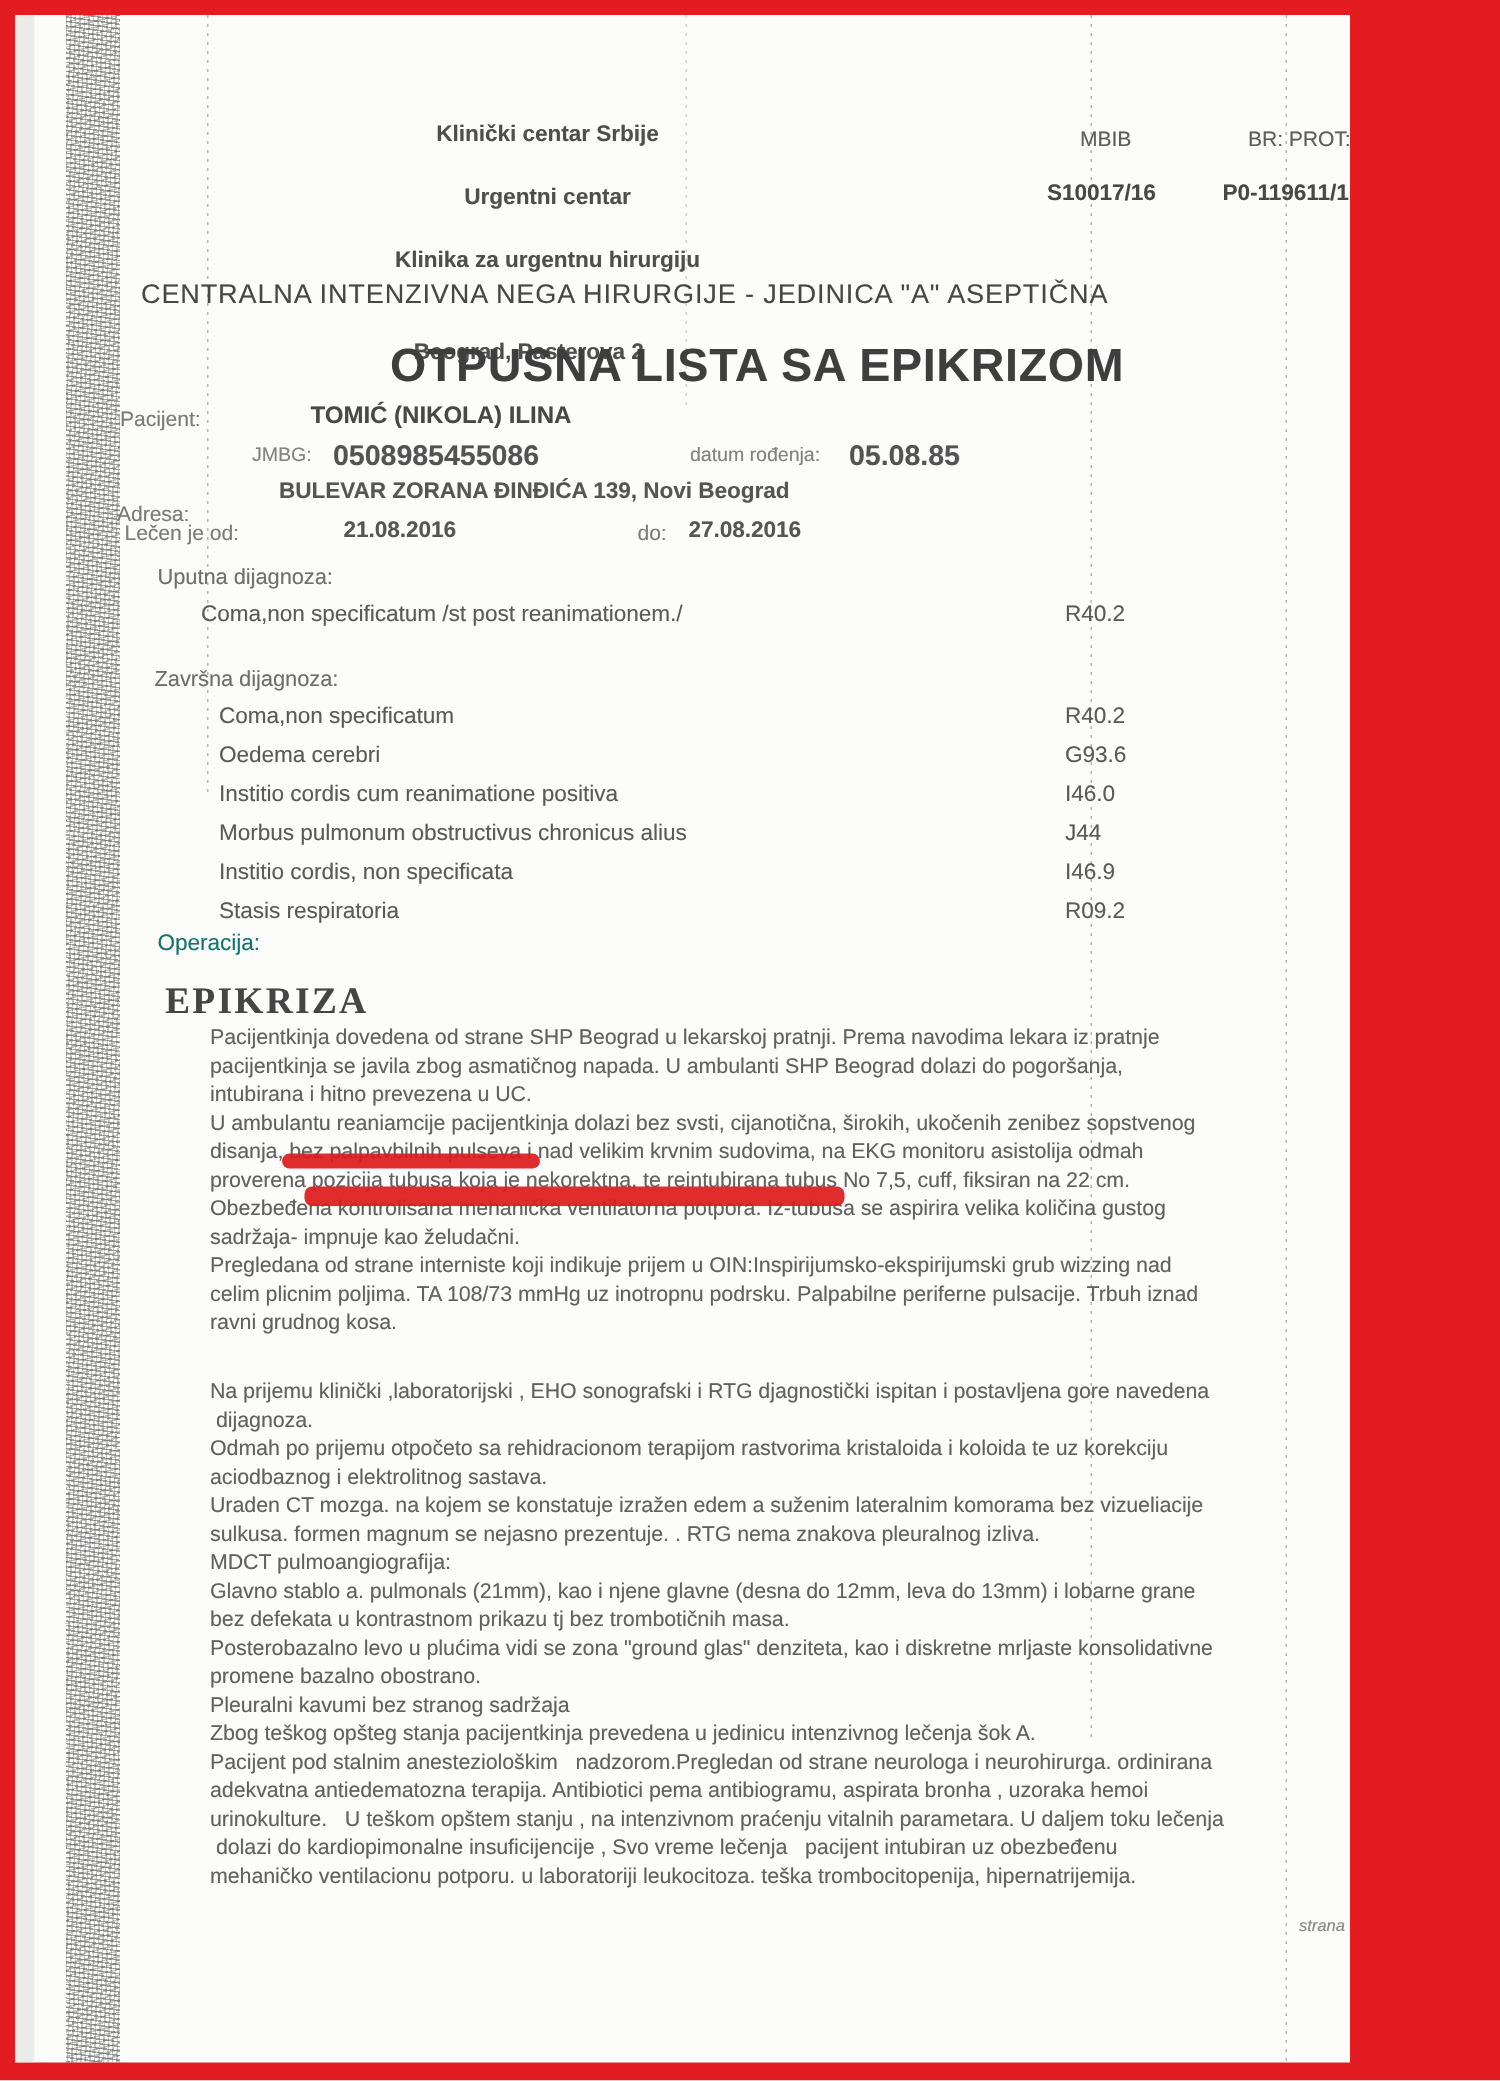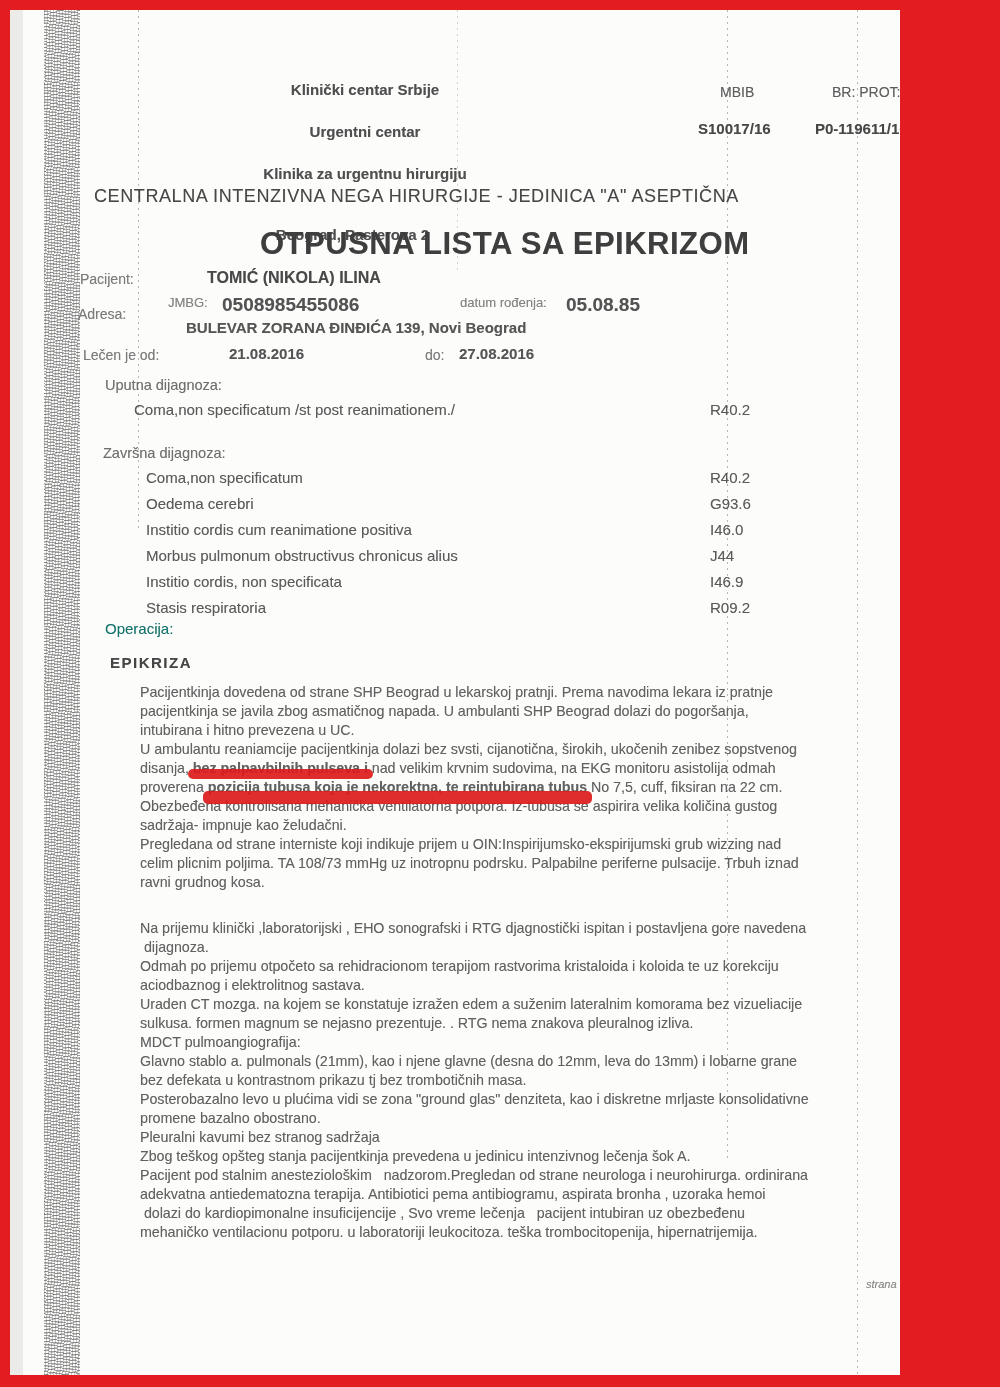--- a/index.html
+++ b/index.html
@@ -36,26 +36,26 @@
   
   .lab{font-size:14px;color:#7b7b7b;}
   .lab-sm{font-size:13px;color:#838383;}
   .pname{font-size:16px;font-weight:bold;color:#484848;}
   .pval{font-size:19px;font-weight:bold;color:#535353;}
   .paddr{font-size:15px;font-weight:bold;color:#555;}
   
   .sec-lab{font-size:14.5px;color:#6f6f6f;}
   .dg{font-size:15px;color:#5a5a5a;}
   .op-lab{font-size:15px;font-weight:normal;color:#0f766e;}
-  .ep-head{left:100px;top:644px;font-size:15px;font-weight:bold;color:#454545;letter-spacing:1.5px;}
+  .ep-head{left:100px;top:644px;font-size:25px;font-weight:bold;color:#454545;letter-spacing:1.5px;font-family:Liberation Serif, serif;}
   
   .ep-body{position:absolute;left:130px;top:673px;width:800px;font-size:14.2px;color:#616161;}
   .ep-line{white-space:pre;height:19px;line-height:19px;}
   .ep-gap{height:27px;}
-  .mk{position:relative;font-weight:bold;}
+  .mk{position:relative;}
   .mk::after{content:"";position:absolute;left:-5px;right:-5px;background:#dc1a1a;
              border-radius:5px;opacity:.92;z-index:2;}
   .mk1::after{bottom:-3px;height:10px;}
   .mk2::after{bottom:-9px;height:13px;}
   .footer{font-size:11px;font-style:italic;color:#8a8a8a;}
 </style>
 </head>
 <body>
 
 <div class="frame">
@@ -86,21 +86,21 @@
     <div class="abs title">OTPUSNA LISTA SA EPIKRIZOM</div>
 
     <div class="abs lab" style="left:70px;top:261px;">Pacijent:</div>
     <div class="abs pname" style="left:197px;top:259px;">TOMIĆ (NIKOLA) ILINA</div>
 
     <div class="abs lab-sm" style="left:158px;top:285px;">JMBG:</div>
     <div class="abs pval" style="left:212px;top:284px;">0508985455086</div>
     <div class="abs lab-sm" style="left:450px;top:285px;">datum rođenja:</div>
     <div class="abs pval" style="left:556px;top:284px;">05.08.85</div>
 
-    <div class="abs lab" style="left:68px;top:296px;">Adresa:</div>
+    <div class="abs lab" style="left:68px;top:324px;">Adresa:</div>
     <div class="abs paddr" style="left:176px;top:309px;">BULEVAR ZORANA ĐINĐIĆA 139, Novi Beograd</div>
 
     <div class="abs lab" style="left:73px;top:337px;">Lečen je od:</div>
     <div class="abs paddr" style="left:219px;top:335px;">21.08.2016</div>
     <div class="abs lab" style="left:415px;top:337px;">do:</div>
     <div class="abs paddr" style="left:449px;top:335px;">27.08.2016</div>
 
     <div class="abs sec-lab" style="left:95px;top:367px;">Uputna dijagnoza:</div>
     <div class="abs dg" style="left:124px;top:391px;">Coma,non specificatum /st post reanimationem./</div>
     <div class="abs dg" style="left:700px;top:391px;">R40.2</div>
@@ -144,19 +144,20 @@
         <div class="ep-line">sulkusa. formen magnum se nejasno prezentuje. . RTG nema znakova pleuralnog izliva.</div>
         <div class="ep-line">MDCT pulmoangiografija:</div>
         <div class="ep-line">Glavno stablo a. pulmonals (21mm), kao i njene glavne (desna do 12mm, leva do 13mm) i lobarne grane</div>
         <div class="ep-line">bez defekata u kontrastnom prikazu tj bez trombotičnih masa.</div>
         <div class="ep-line">Posterobazalno levo u plućima vidi se zona "ground glas" denziteta, kao i diskretne mrljaste konsolidativne</div>
         <div class="ep-line">promene bazalno obostrano.</div>
         <div class="ep-line">Pleuralni kavumi bez stranog sadržaja</div>
         <div class="ep-line">Zbog teškog opšteg stanja pacijentkinja prevedena u jedinicu intenzivnog lečenja šok A.</div>
         <div class="ep-line">Pacijent pod stalnim anesteziološkim   nadzorom.Pregledan od strane neurologa i neurohirurga. ordinirana</div>
         <div class="ep-line">adekvatna antiedematozna terapija. Antibiotici pema antibiogramu, aspirata bronha , uzoraka hemoi</div>
+        <div class="ep-line">urinokulture.   U teškom opštem stanju , na intenzivnom praćenju vitalnih parametara. U daljem toku lečenja</div>
         <div class="ep-line"> dolazi do kardiopimonalne insuficijencije , Svo vreme lečenja   pacijent intubiran uz obezbeđenu</div>
         <div class="ep-line">mehaničko ventilacionu potporu. u laboratoriji leukocitoza. teška trombocitopenija, hipernatrijemija.</div>
       </div>
 
     <div class="abs footer" style="left:856px;top:1268px;">strana 1 od 2</div>
   </div>
 </div>
 
 </body></html>

